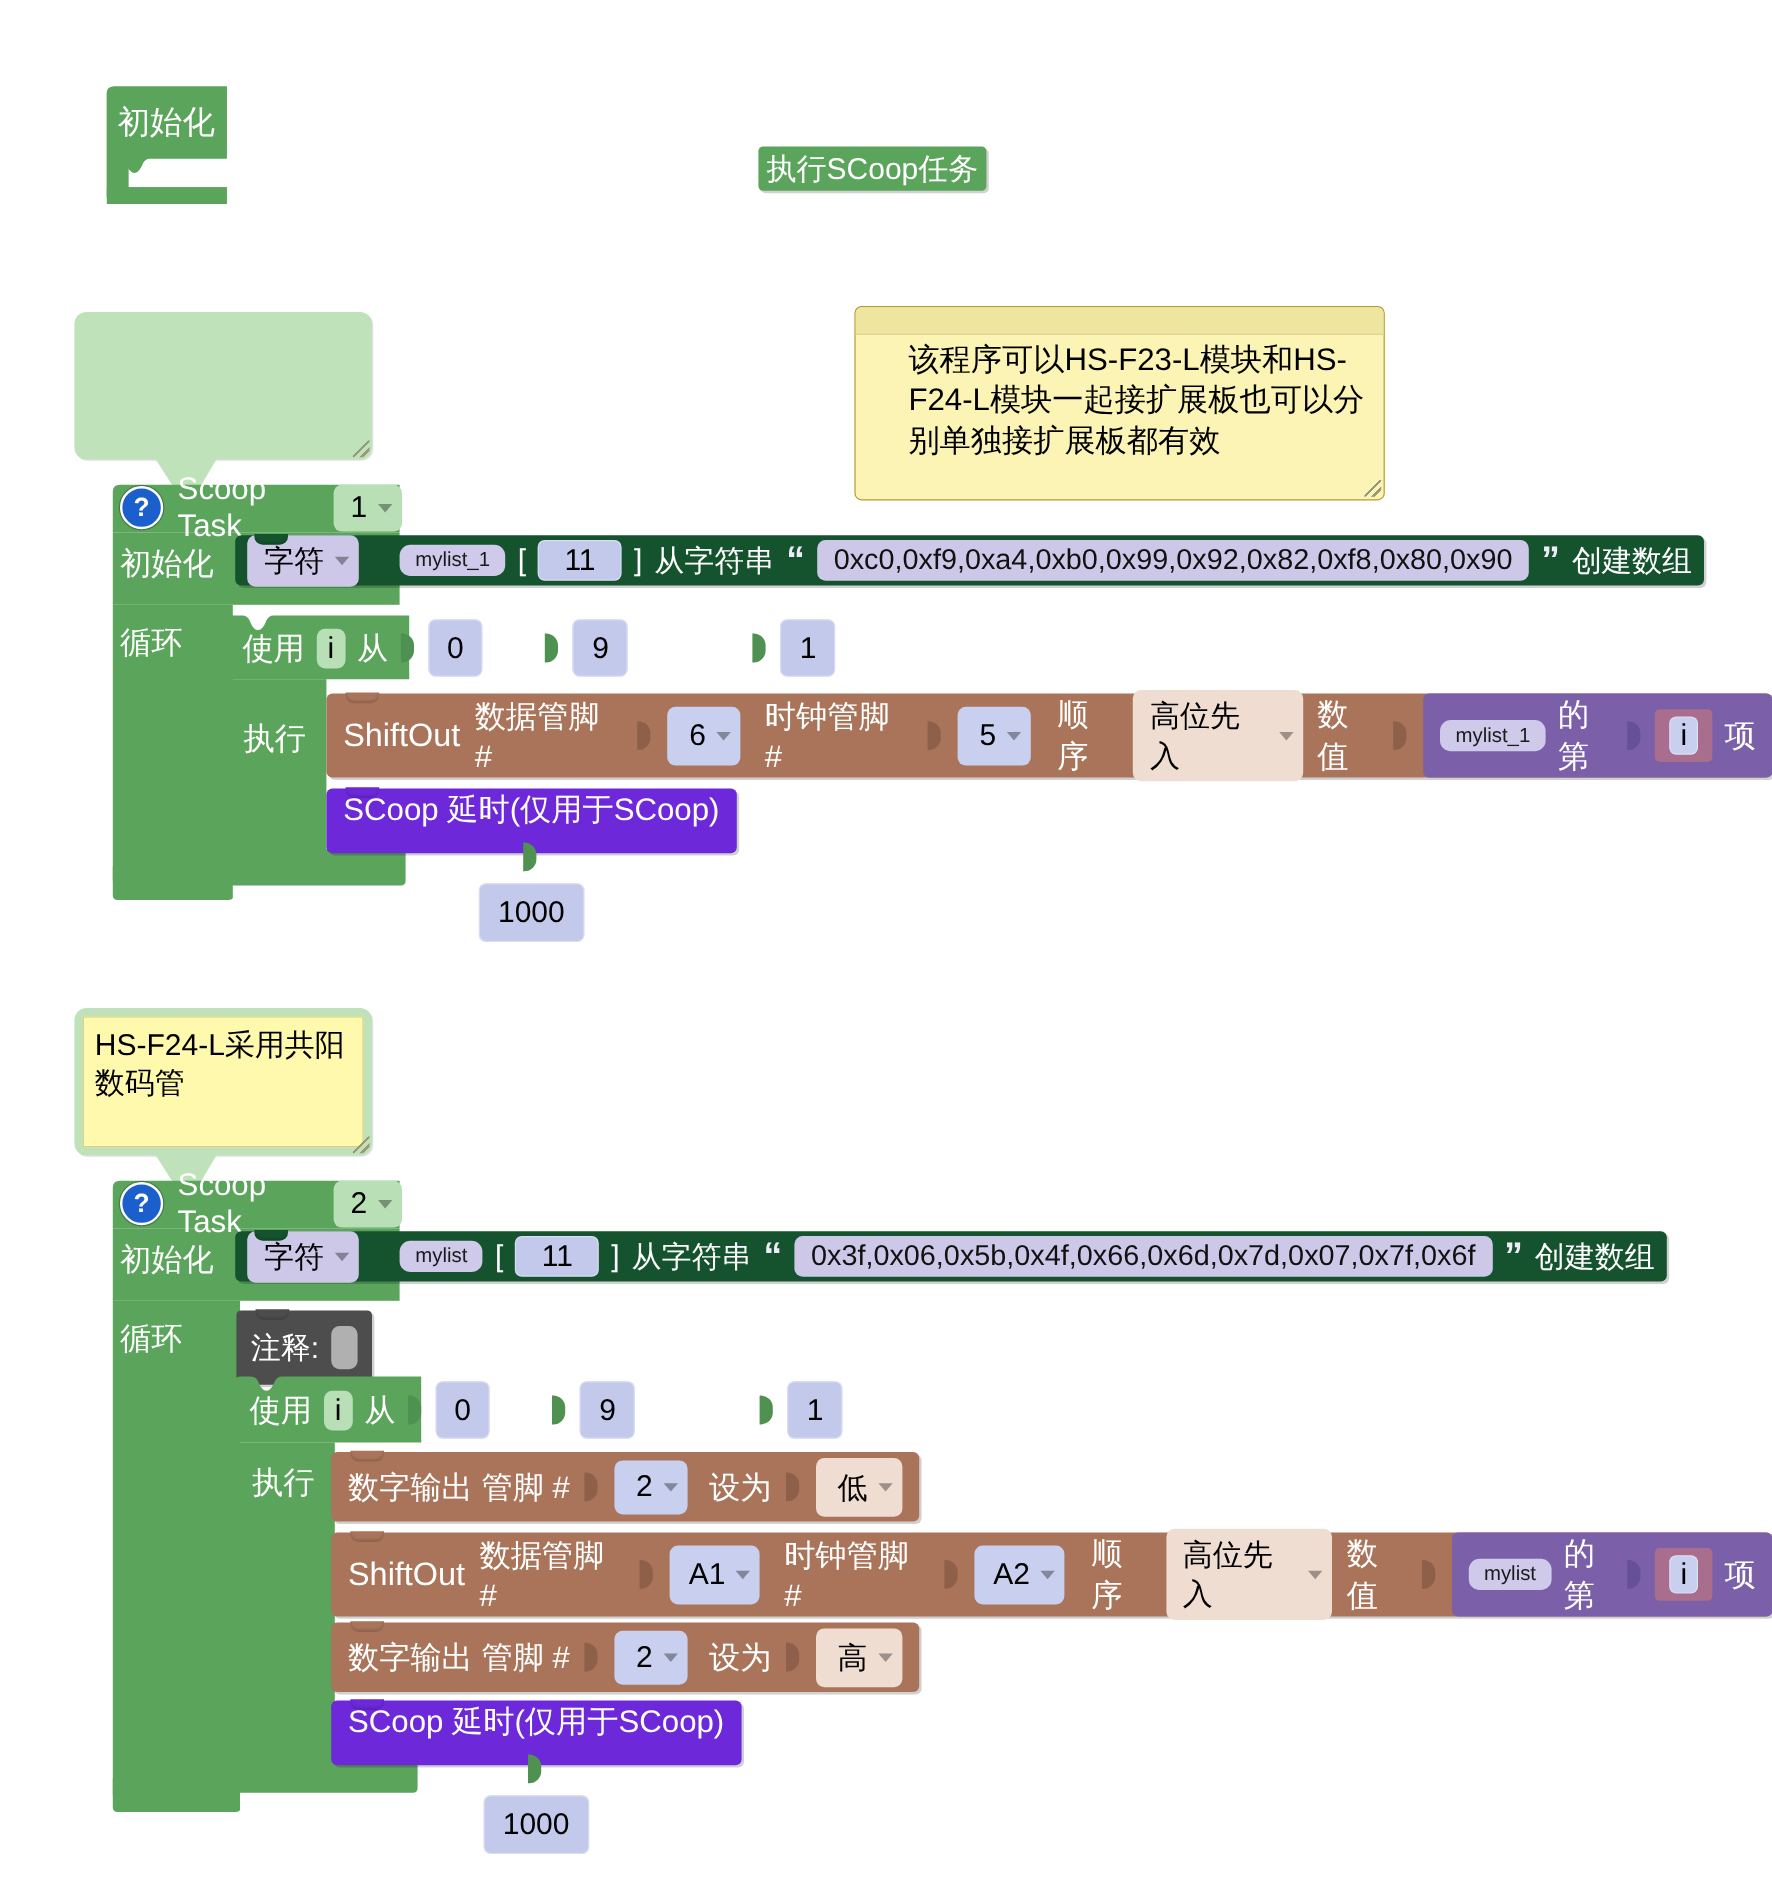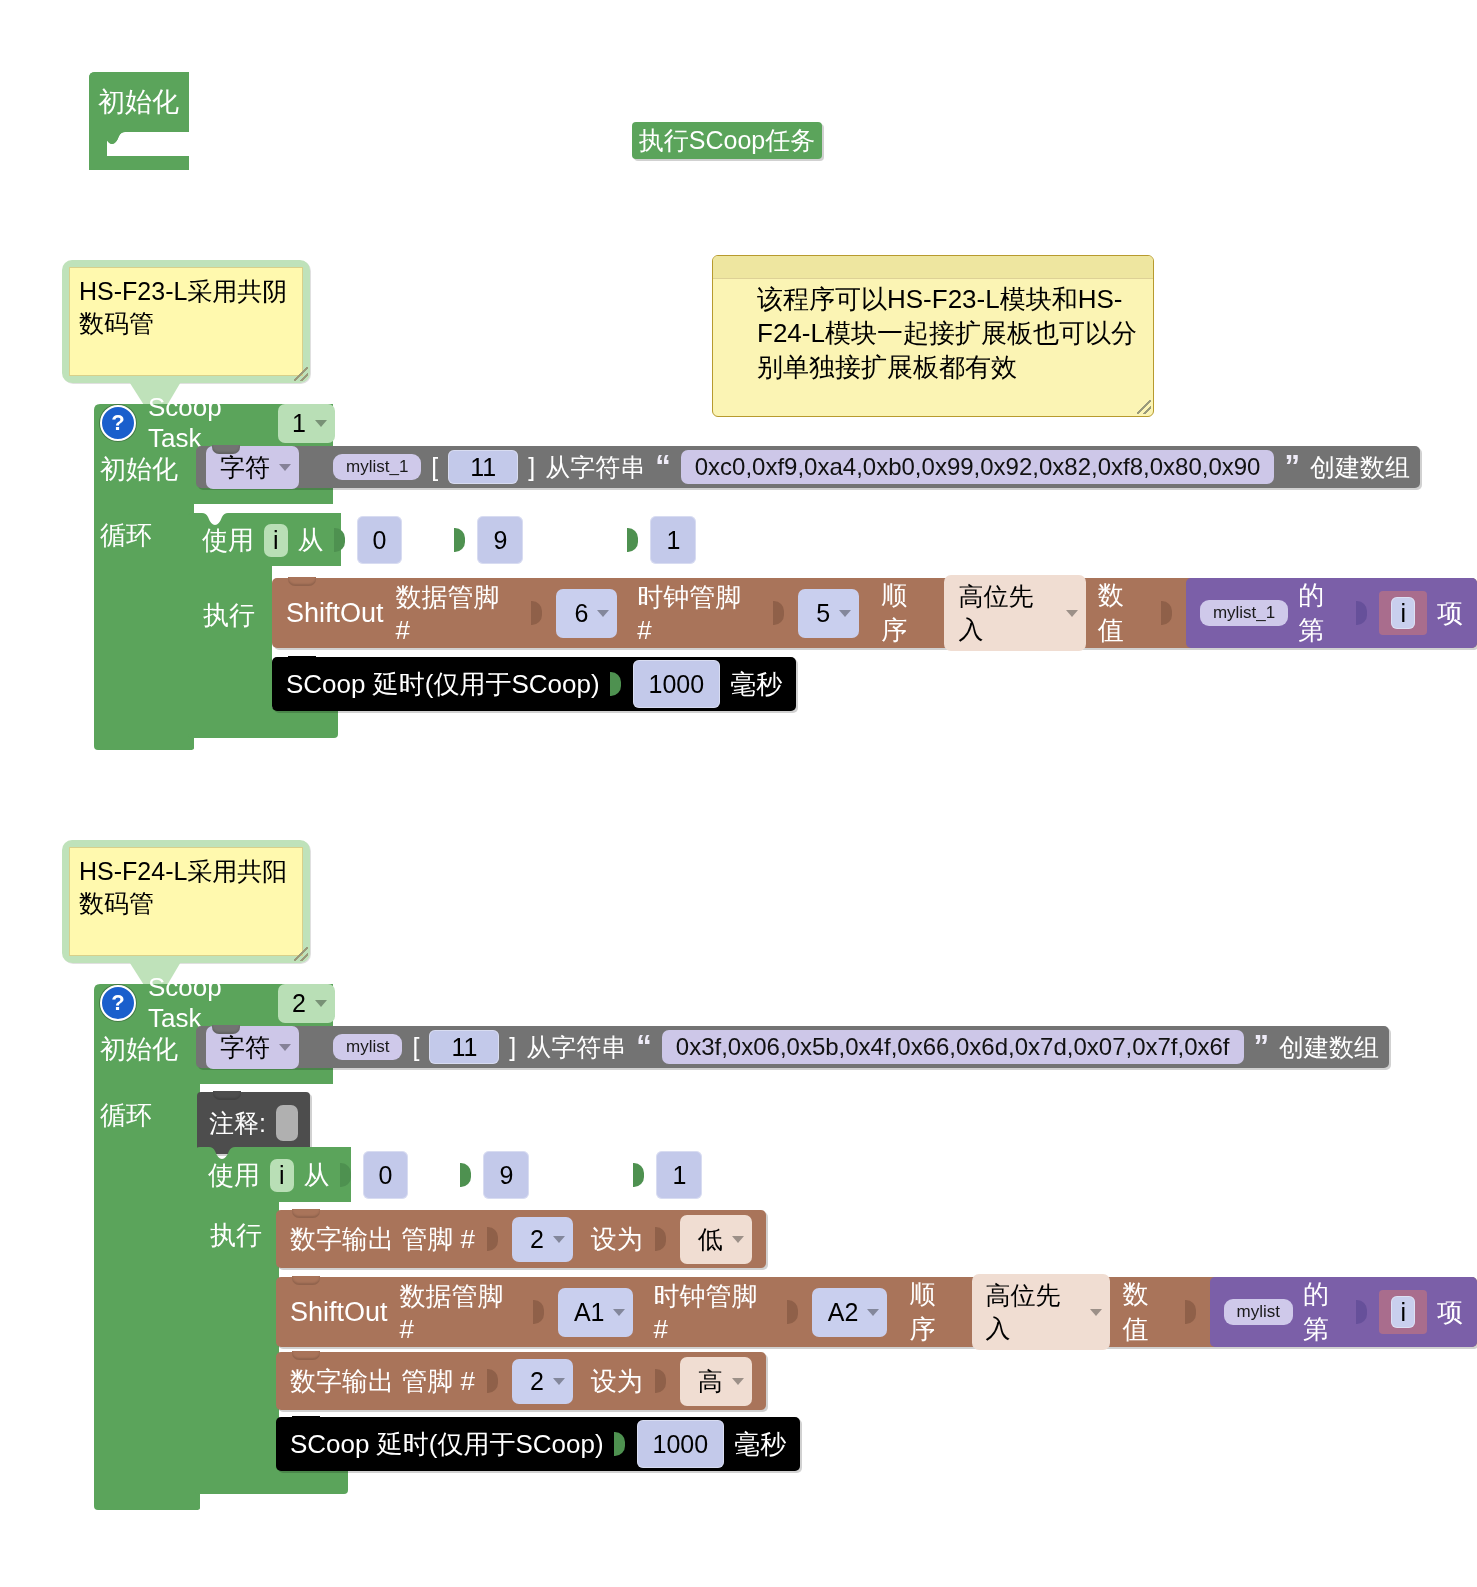--- a/index.html
+++ b/index.html
@@ -6,22 +6,22 @@
     margin: 0; padding: 0;
     background: #ffffff;
   }
   body {
     width: 1477px; height: 1587px;
     position: relative;
     font-family: "Liberation Sans", "DejaVu Sans", sans-serif;
     overflow: hidden;
   }
   .abs { position: absolute; }
-  .green   { background: #000000; }
-  .purple  { background: #737373; }
+  .green   { background: #6d28d9; flex-direction: column; }
+  .purple  { background: #14532d; }
   .brown   { background: #a9745a; }
   .mauve   { background: #7b5fa8; }
   .grey    { background: #4d4d4d; }
 
   .shadow-r { box-shadow: 2px 2px 0 rgba(0,0,0,0.18); }
 
   
   .notch-top::before {
     content: "";
     position: absolute;
@@ -183,21 +183,20 @@
   <span style="color:#fff; font-size:25px;">执行SCoop任务</span>
 </div>
 
 <div class="note" style="left:712px; top:255px; width:442px; height:162px;">
   <div class="note-bar"></div>
   <div class="note-body">该程序可以HS-F23-L模块和HS-F24-L模块一起接扩展板也可以分别单独接扩展板都有效</div>
   <div class="resize-grip"></div>
 </div>
 
 <div class="bubble" style="left:62px; top:260px; width:248px; height:123px;">
-  <div class="bubble-inner">HS-F23-L采用共阴数码管</div>
   <div class="resize-grip"></div>
 </div>
 <svg class="abs" width="90" height="50" style="left:120px; top:380px;">
   <path d="M8 0 L62 0 L36 44 Z" fill="#bfe2ba"></path>
 </svg>
 
 <div class="abs" style="left:90px; top:402px; width:250px; height:350px;">
   <svg width="250" height="350" viewBox="0 0 250 350">
 
     <path d="M4 8 Q4 2 10 2 L243 2 L243 42 L4 42 Z" fill="#5ba45b"></path>

